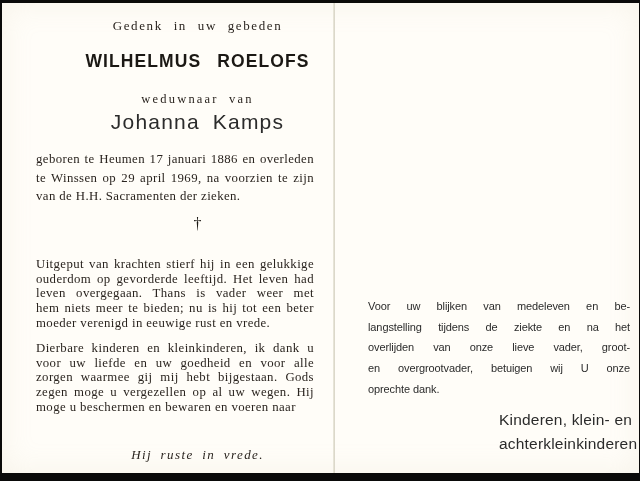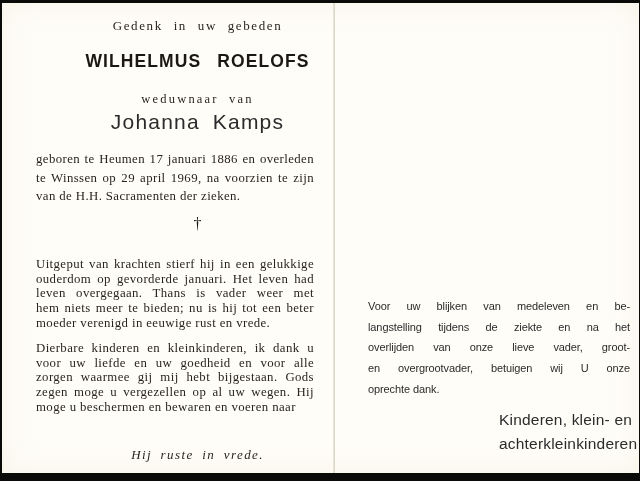--- a/index.html
+++ b/index.html
@@ -100,21 +100,21 @@
       <div class="t-center relation">weduwnaar van</div>
       <div class="t-center spouse">Johanna Kamps</div>
       <div class="para dates">
           <div class="jline">geboren te Heumen 17 januari 1886 en overleden</div>
           <div class="jline">te Winssen op 29 april 1969, na voorzien te zijn</div>
           <div class="jline">van de H.H. Sacramenten der zieken.</div>
         </div>
       <div class="t-center cross">†</div>
       <div class="para p1">
           <div class="jline">Uitgeput van krachten stierf hij in een gelukkige</div>
-          <div class="jline">ouderdom op gevorderde januari. Het leven had</div>
+          <div class="jline">ouderdom op gevorderde leeftijd. Het leven had</div>
           <div class="jline">leven overgegaan. Thans is vader weer met</div>
           <div class="jline">hem niets meer te bieden; nu is hij tot een beter</div>
           <div class="jline">moeder verenigd in eeuwige rust en vrede.</div>
         </div>
       <div class="para p2">
           <div class="jline">Dierbare kinderen en kleinkinderen, ik dank u</div>
           <div class="jline">voor uw liefde en uw goedheid en voor alle</div>
           <div class="jline">zorgen waarmee gij mij hebt bijgestaan. Gods</div>
           <div class="jline">zegen moge u vergezellen op al uw wegen. Hij</div>
           <div class="jline">moge u beschermen en bewaren en voeren naar</div>

